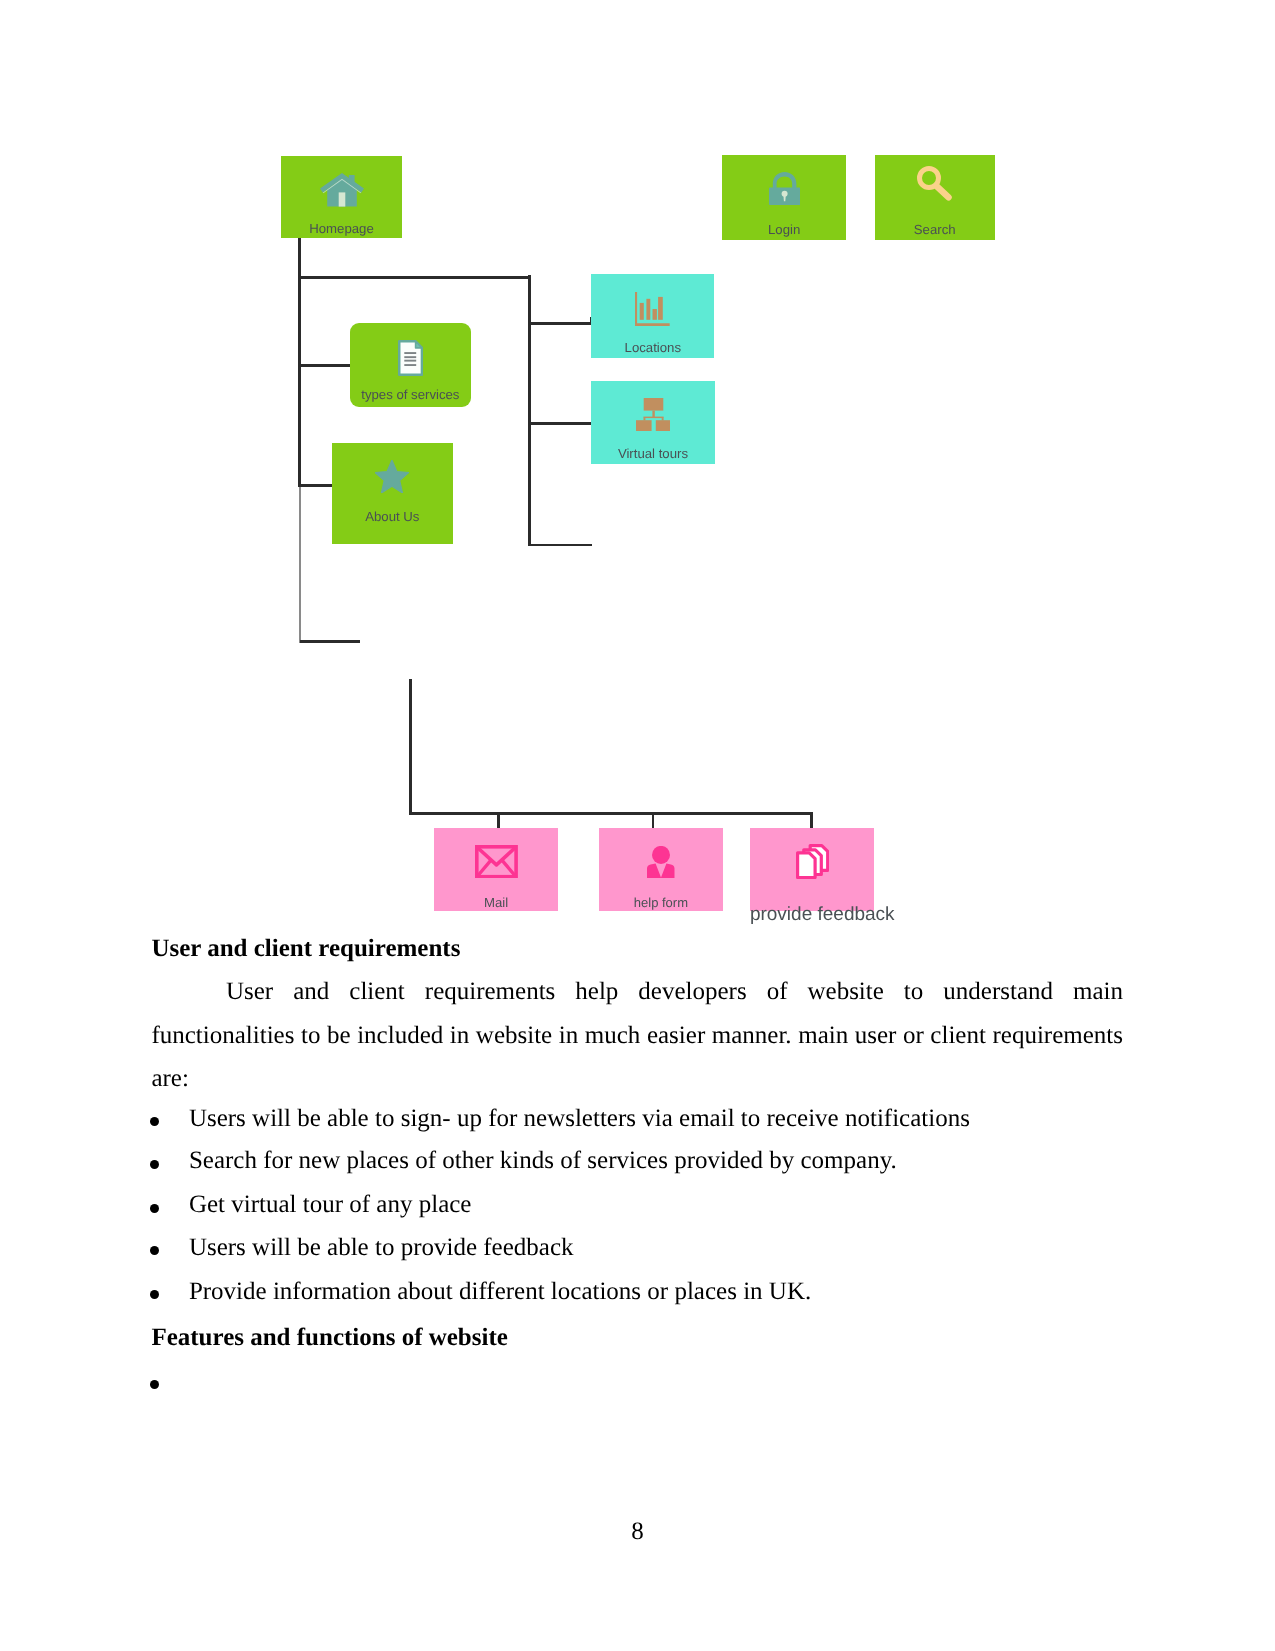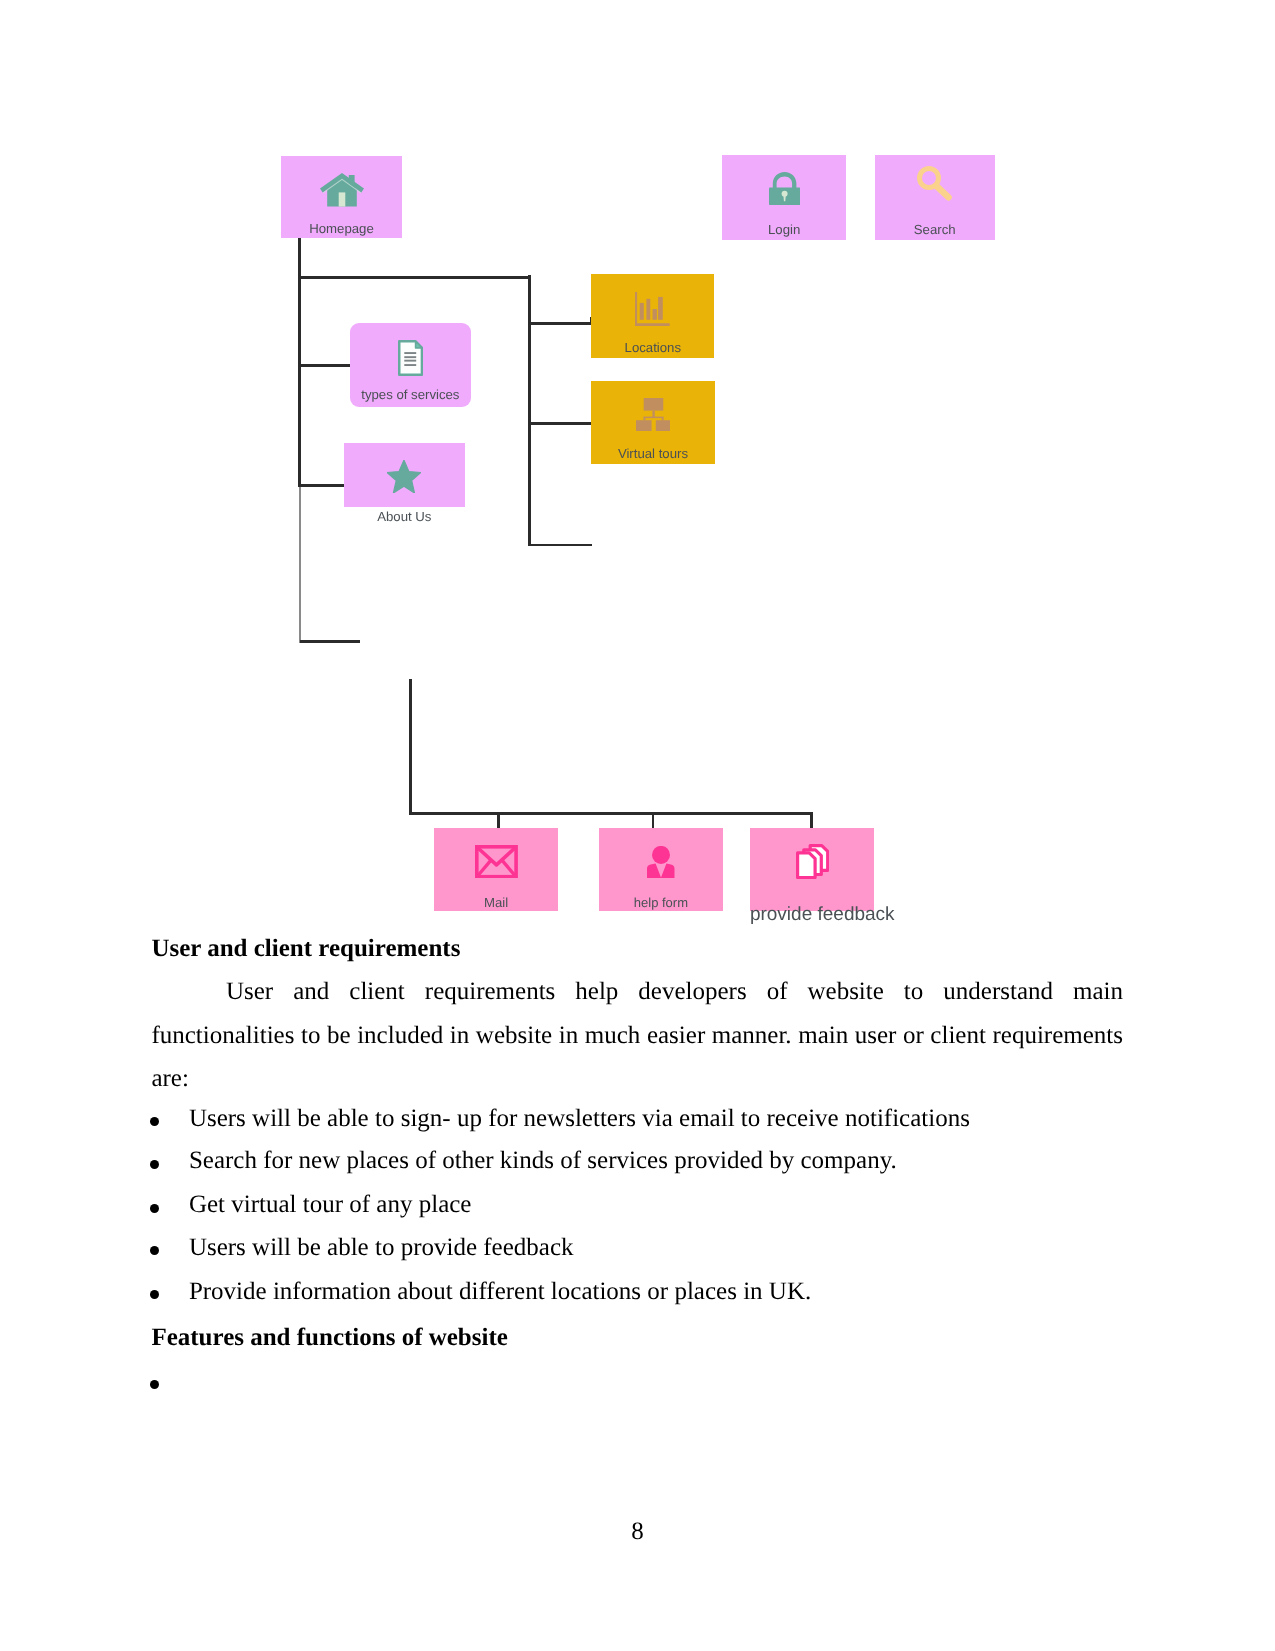--- a/index.html
+++ b/index.html
@@ -8,22 +8,22 @@
        text-rendering:geometricPrecision;}
   .page{position:relative;width:1275px;height:1651px;overflow:hidden;background:#fff;}
 
   
   .diagram{position:absolute;left:0;top:0;width:1275px;height:930px;}
   .node{position:absolute;box-sizing:border-box;}
   .node .ico{position:absolute;left:0;right:0;display:flex;align-items:center;justify-content:center;}
   .node .label{position:absolute;left:0;right:0;text-align:center;
        font-family:"Liberation Sans",sans-serif;color:#4a5054;line-height:1;
        white-space:nowrap;}
-  .green{background:#f0abfc;}
-  .orange{background:#eab308;}
+  .green{background:#84cc16;}
+  .orange{background:#5eead4;}
   .pink{background:#ff97cd;}
   .conn{position:absolute;background:#2b2b2b;}
 
   
   .content{position:absolute;left:151.4px;top:0;width:971.6px;font-size:25px;color:#000;}
   .h{font-weight:bold;font-size:25px;line-height:1;margin:0;position:absolute;white-space:nowrap;}
   .para{font-size:25px;line-height:43.3px;margin:0;text-align:justify;text-align-last:left;position:absolute;left:0;width:971.6px;}
   .li{position:absolute;left:0;width:971.6px;font-size:25px;line-height:43.3px;text-align:justify;text-align-last:left;padding-left:37.5px;box-sizing:border-box;}
   .li .bul{position:absolute;left:-1.5px;top:20.4px;width:9.0px;height:9.0px;border-radius:50%;background:#000;}
   .pagenum{position:absolute;left:0;width:1275px;text-align:center;font-size:25px;color:#000;}
@@ -93,21 +93,21 @@
 <g fill="#7d8486">
 <rect x="6.3" y="12.1" width="11.9" height="1.9"></rect>
 <rect x="6.3" y="16.2" width="11.9" height="1.9"></rect>
 <rect x="6.3" y="19.7" width="11.9" height="1.9"></rect>
 <rect x="6.3" y="24.1" width="11.9" height="1.9"></rect>
 </g>
 </svg>
         </div>
   <div class="label" style="top:64.93px;font-size:13.2px;line-height:13.2px;">types of services</div>
 </div>
-<div class="node green" style="left:344px;top:443px;width:120.7px;height:64px;">
+<div class="node green" style="left:332px;top:443px;width:120.7px;height:101px;">
   <div class="ico" style="top:17.15px;height:33.1px;">
           <svg width="33.9" height="33.10" viewBox="0 0 33.9 33.1">
 <path d="M16.95 0.0 L21.9 11.5 L33.9 12.45 L24.7 20.5 L27.6 33.1 L16.95 26.3 L6.3 33.1 L9.2 20.5 L0.0 12.45 L12.0 11.5 Z" fill="#65aa9d" stroke="#65aa9d" stroke-width="1.1" stroke-linejoin="round"></path>
 </svg>
         </div>
   <div class="label" style="top:66.83px;font-size:13.2px;line-height:13.2px;">About Us</div>
 </div>
 <div class="node orange" style="left:591.3px;top:274.4px;width:123px;height:84.1px;">
   <div class="ico" style="top:17.60px;height:34.1px;">
           <svg width="34.7" height="34.10" viewBox="0 0 34.7 34.1">

